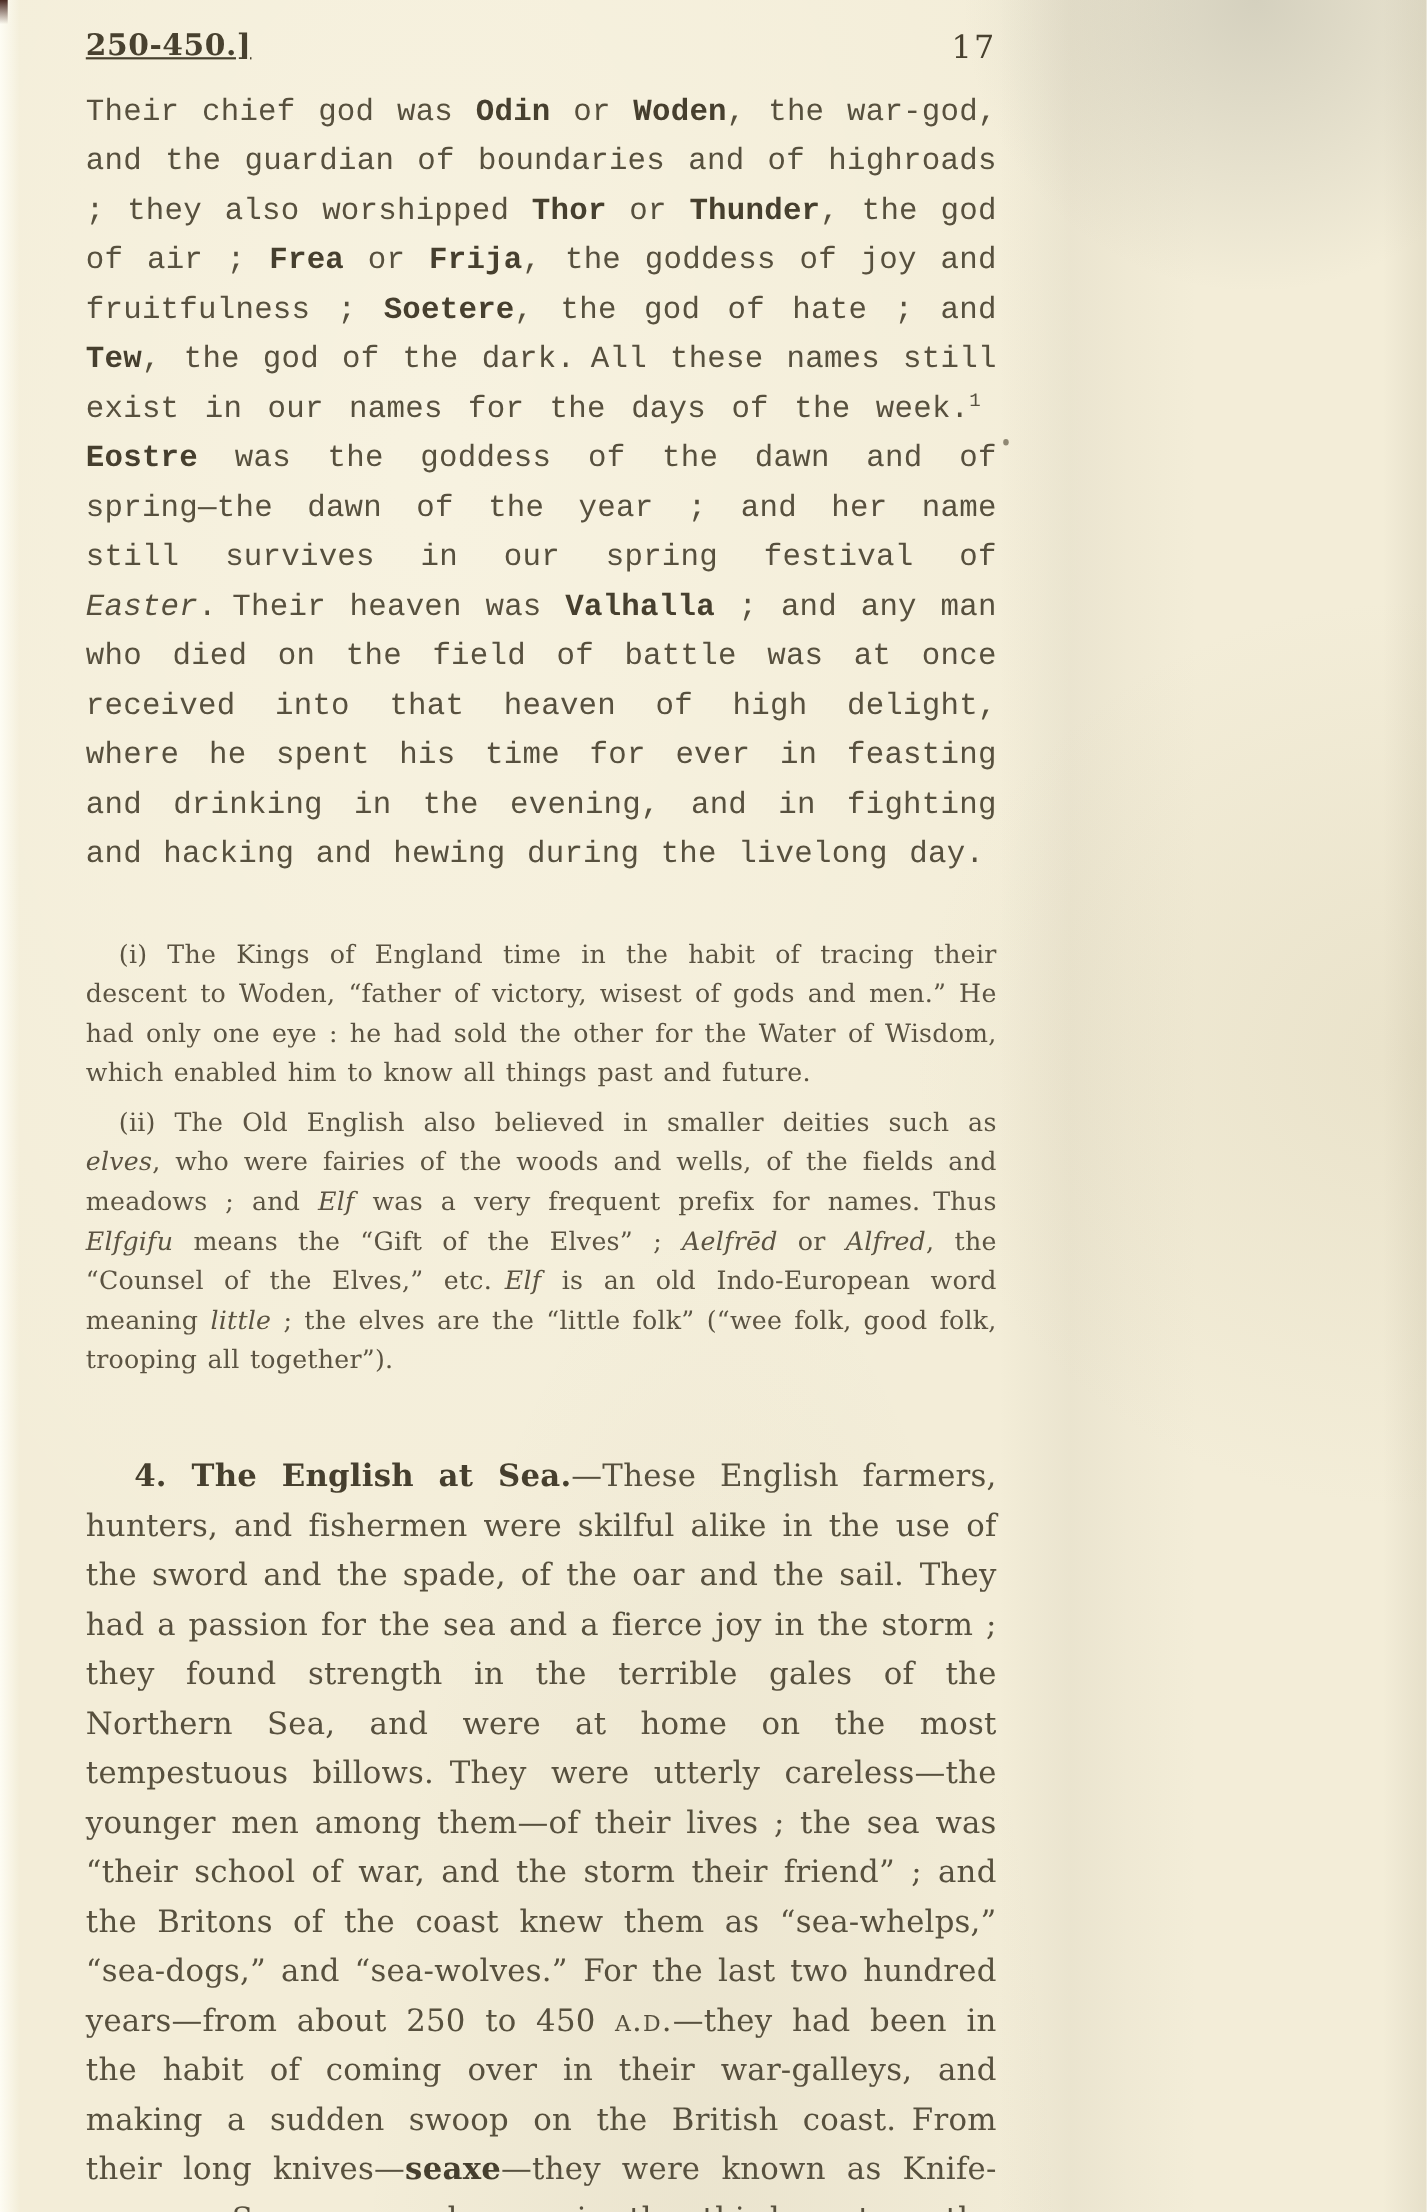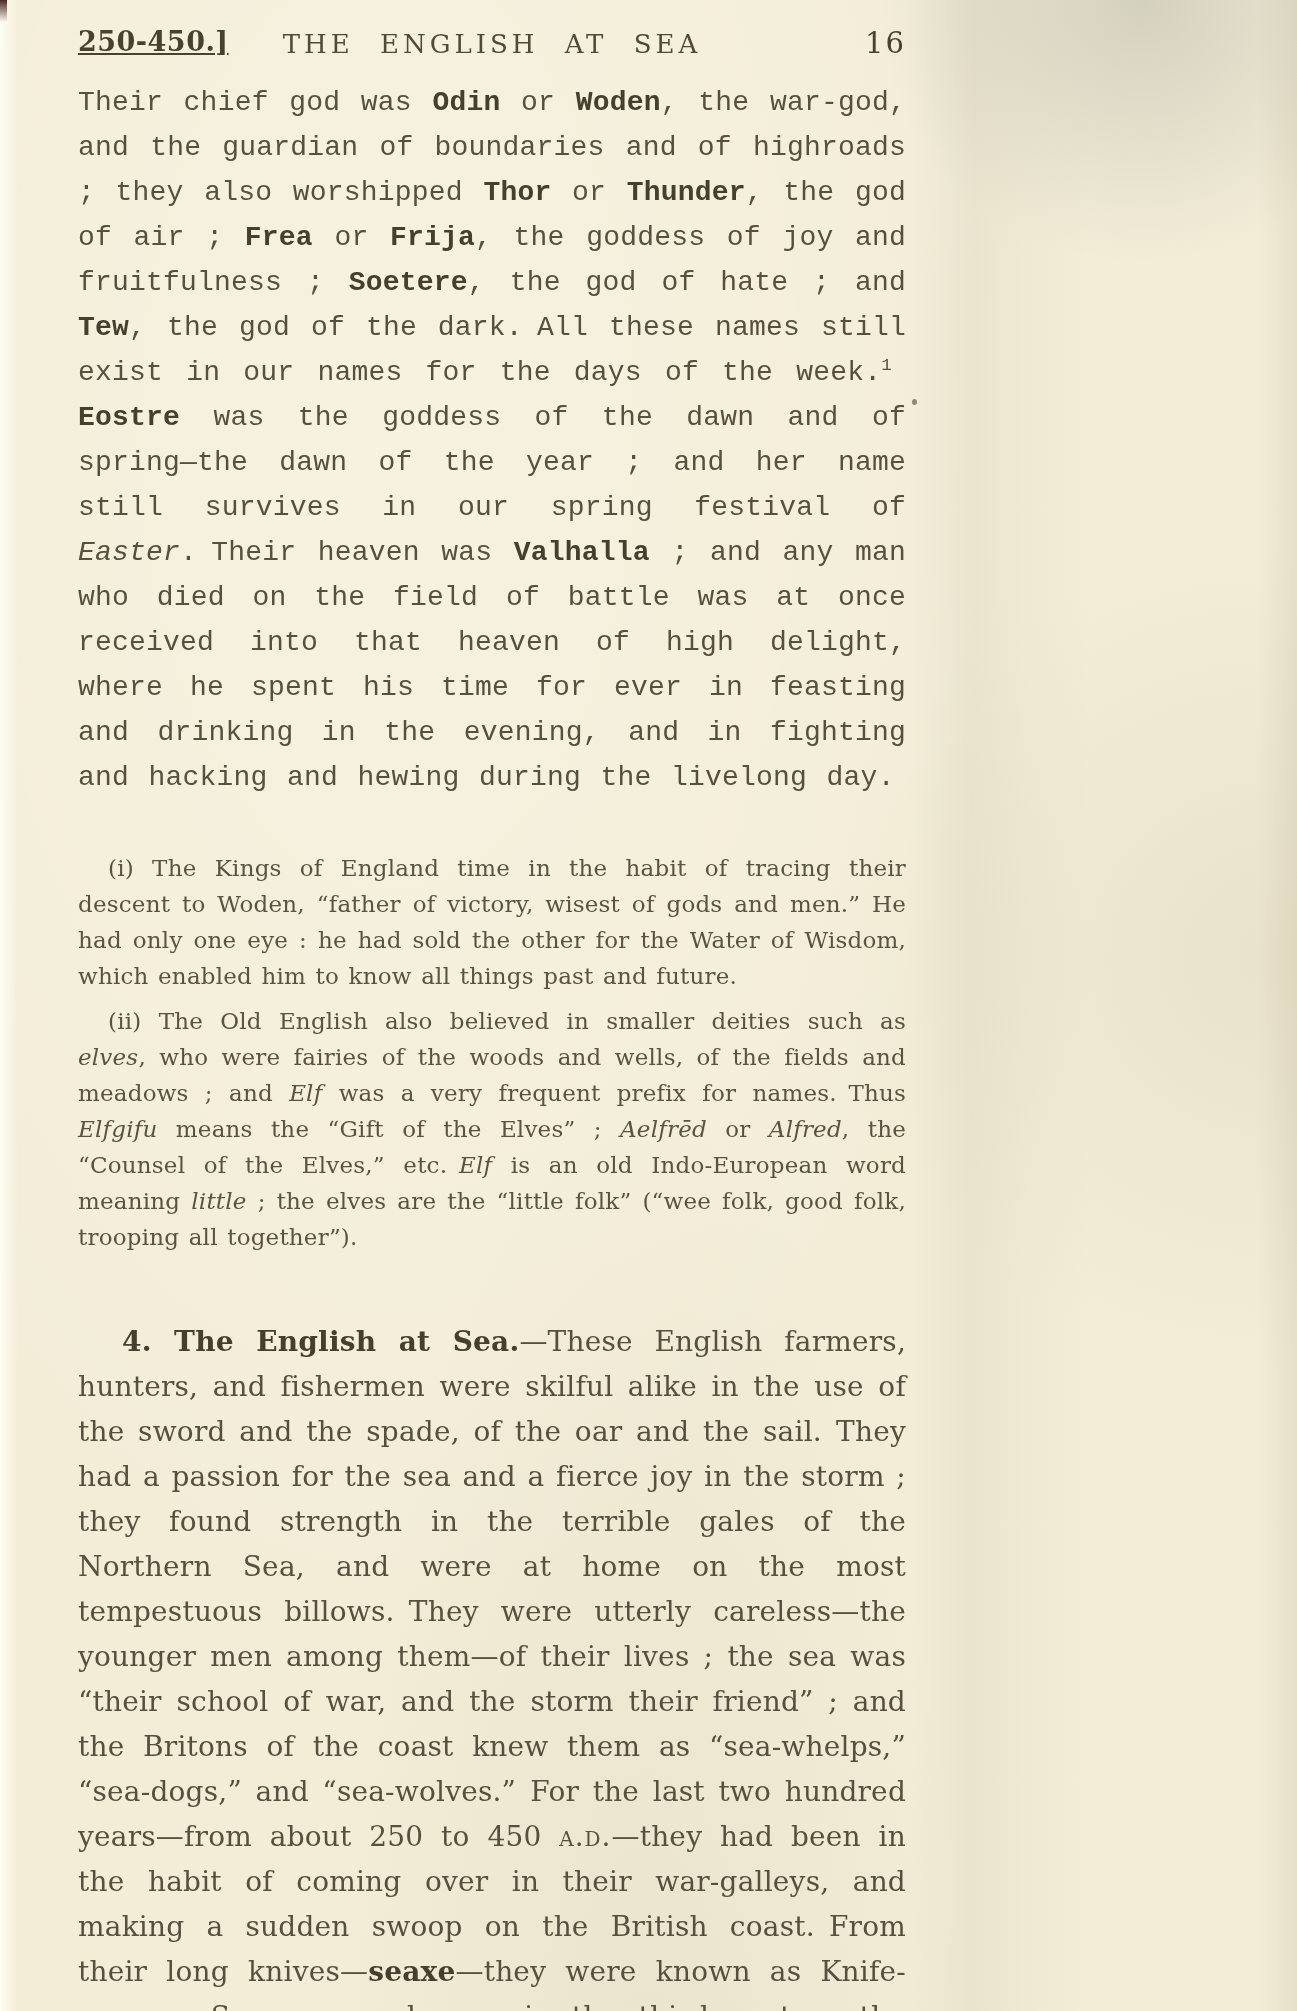--- a/index.html
+++ b/index.html
@@ -124,22 +124,21 @@
 <body>
 
 <div class="page">
   <div class="corner-mark"></div>
   <div class="ink-speck"></div>
 
   <div class="column">
 
     <header class="page-head">
       <span class="head-left">250-450.]</span>
-      <span class="head-title">THE ENGLISH AT SEA</span>
-      <span class="head-page-number">16</span>
+      <span class="head-page-number">17</span>
     </header>
 
     <p class="body-text para-gods"><span>Their chief god was </span><span class="rt-b">Odin</span><span> or </span><span class="rt-b">Woden</span><span>, the war-god, and the guardian of boundaries and of highroads ; they also worshipped </span><span class="rt-b">Thor</span><span> or </span><span class="rt-b">Thunder</span><span>, the god of air ; </span><span class="rt-b">Frea</span><span> or </span><span class="rt-b">Frija</span><span>, the goddess of joy and fruitfulness ; </span><span class="rt-b">Soetere</span><span>, the god of hate ; and </span><span class="rt-b">Tew</span><span>, the god of the dark. All these names still exist in our names for the days of the week.</span><span class="rt-sup">1</span><span> </span><span class="rt-b">Eostre</span><span> was the goddess of the dawn and of spring—the dawn of the year ; and her name still survives in our spring festival of </span><span class="rt-i">Easter</span><span>. Their heaven was </span><span class="rt-b">Valhalla</span><span> ; and any man who died on the field of battle was at once received into that heaven of high delight, where he spent his time for ever in feasting and drinking in the evening, and in fighting and hacking and hewing during the livelong day.</span></p>
 
     <p class="note note-i"><span>(i) The Kings of England time in the habit of tracing their descent to Woden, “father of victory, wisest of gods and men.” He had only one eye : he had sold the other for the Water of Wisdom, which enabled him to know all things past and future.</span></p>
 
     <p class="note note-ii"><span>(ii) The Old English also believed in smaller deities such as </span><span class="rt-i">elves</span><span>, who were fairies of the woods and wells, of the fields and meadows ; and </span><span class="rt-i">Elf</span><span> was a very frequent prefix for names. Thus </span><span class="rt-i">Elfgifu</span><span> means the “Gift of the Elves” ; </span><span class="rt-i">Aelfrēd</span><span> or </span><span class="rt-i">Alfred</span><span>, the “Counsel of the Elves,” etc. </span><span class="rt-i">Elf</span><span> is an old Indo-European word meaning </span><span class="rt-i">little</span><span> ; the elves are the “little folk” (“wee folk, good folk, trooping all together”).</span></p>
 
     <p class="body-text para-sea"><span class="rt-b">4. The English at Sea.</span><span>—These English farmers, hunters, and fishermen were skilful alike in the use of the sword and the spade, of the oar and the sail. They had a passion for the sea and a fierce joy in the storm ; they found strength in the terrible gales of the Northern Sea, and were at home on the most tempestuous billows. They were utterly careless—the younger men among them—of their lives ; the sea was “their school of war, and the storm their friend” ; and the Britons of the coast knew them as “sea-whelps,” “sea-dogs,” and “sea-wolves.” For the last two hundred years—from about 250 to 450 </span><span class="rt-sc">a.d.</span><span>—they had been in the habit of coming over in their war-galleys, and making a sudden swoop on the British coast. From their long knives—</span><span class="rt-b">seaxe</span><span>—they were known as Knife-men or Saxons ; and even in the third century the Romans had appointed a governor to guard the British coast against them, who was known as the </span></p>
 

